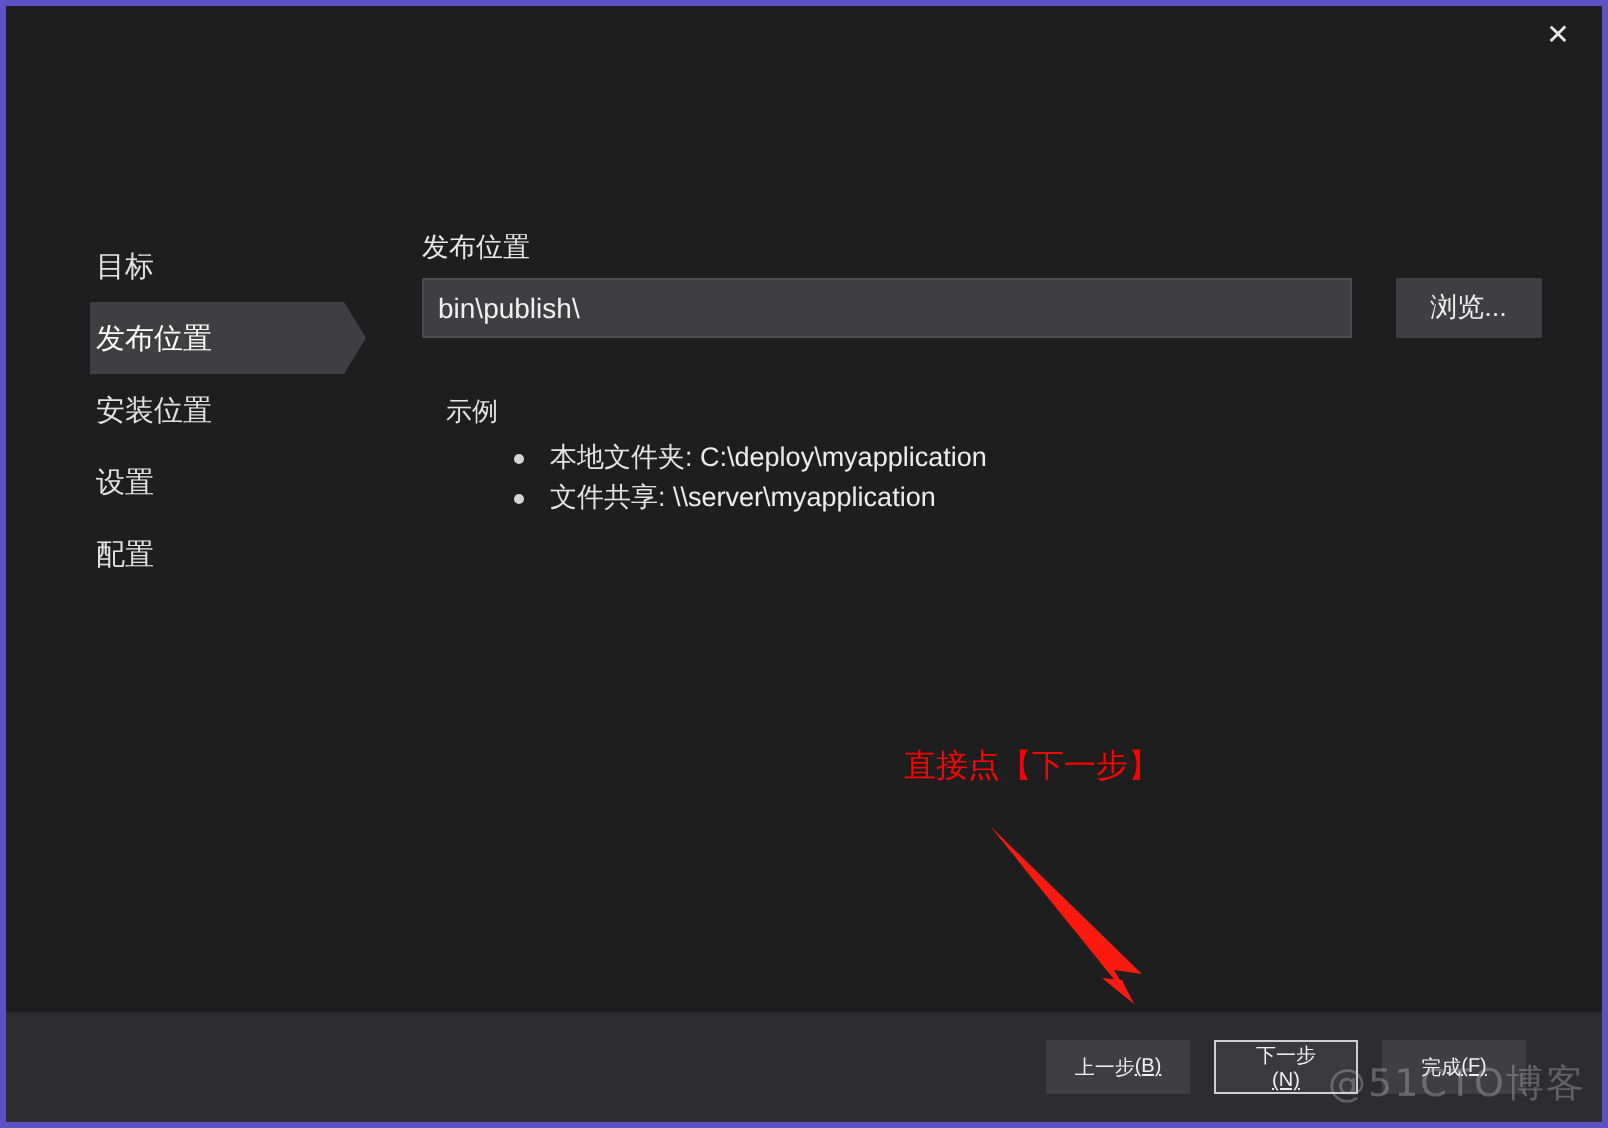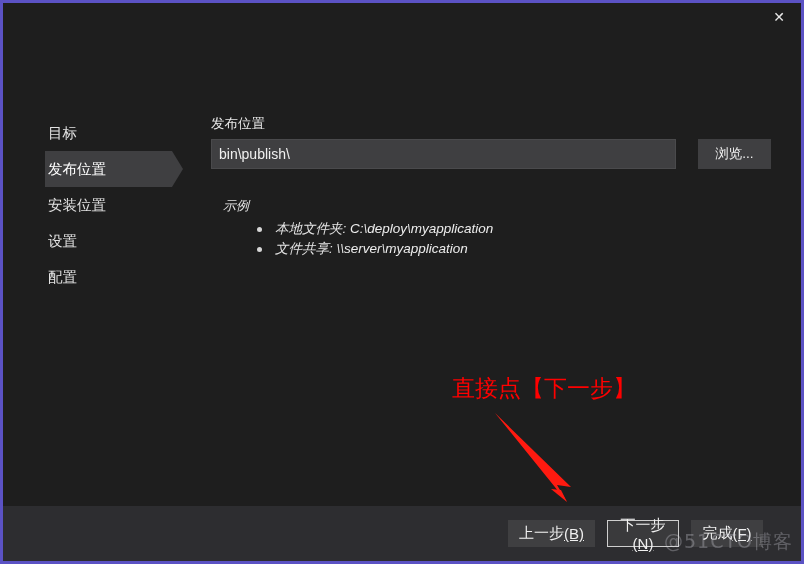--- a/index.html
+++ b/index.html
@@ -142,21 +142,20 @@
     font-family: "Liberation Sans", sans-serif;
     cursor: pointer;
     display: flex;
     align-items: center;
     justify-content: center;
   }
 
   #examples {
     margin-top: 28px;
     padding-left: 12px;
-    font-style: italic;
   }
   #examples-title {
     color: #e4e4e4;
     font-size: 13px;
     margin-bottom: 4px;
   }
   #examples ul {
     list-style: none;
     margin-left: 34px;
   }
@@ -175,21 +174,21 @@
     border-radius: 50%;
     background: #d6d6d6;
   }
   .ex-path { color: #ededed; }
 
   
   #annotation-text {
     position: absolute;
     left: 449px; top: 370px;
     color: #ff0000;
-    font-size: 23px;
+    font-size: 16px;
     font-family: "DejaVu Sans", sans-serif;
     letter-spacing: 0;
     white-space: nowrap;
     user-select: none;
   }
   #annotation-arrow {
     position: absolute;
     left: 470px; top: 400px;
     width: 120px; height: 115px;
     pointer-events: none;
@@ -207,21 +206,21 @@
     justify-content: flex-end;
     padding-right: 38px;
     gap: 12px;
   }
   .dlg-btn {
     min-width: 72px;
     height: 27px;
     background: #3f3f41;
     border: 1px solid #3f3f41;
     color: #f0f0f0;
-    font-size: 15px;
+    font-size: 10px;
     font-family: "Liberation Sans", sans-serif;
     padding: 0 10px;
     cursor: pointer;
     display: flex;
     align-items: center;
     justify-content: center;
     white-space: nowrap;
   }
   .dlg-btn.focused {
     border: 1px solid #cfcfcf;

